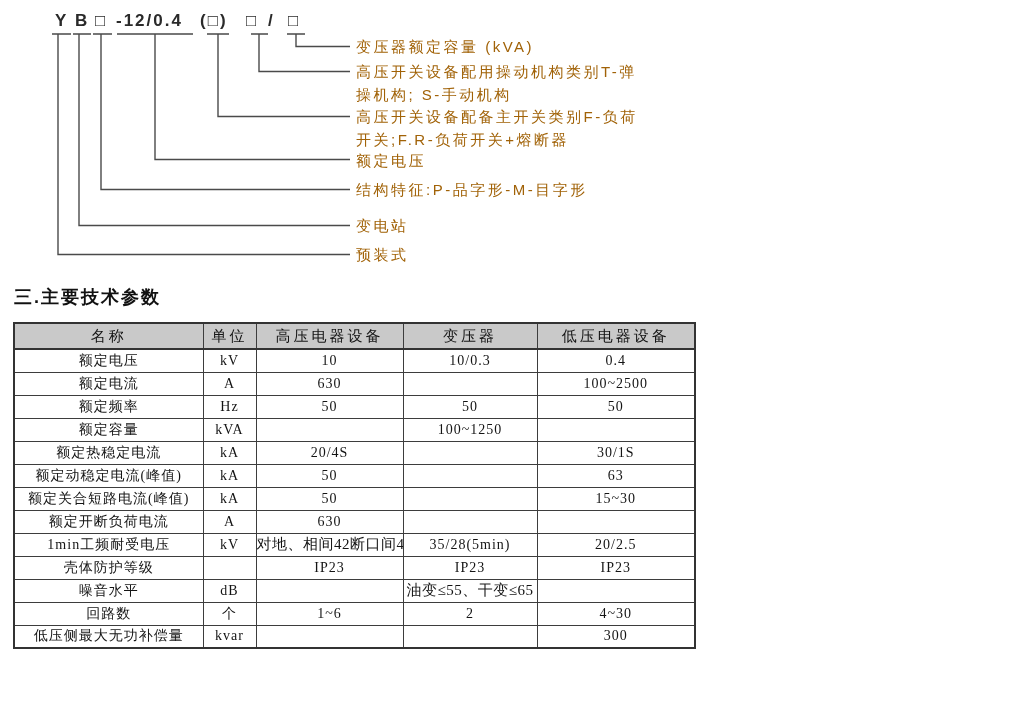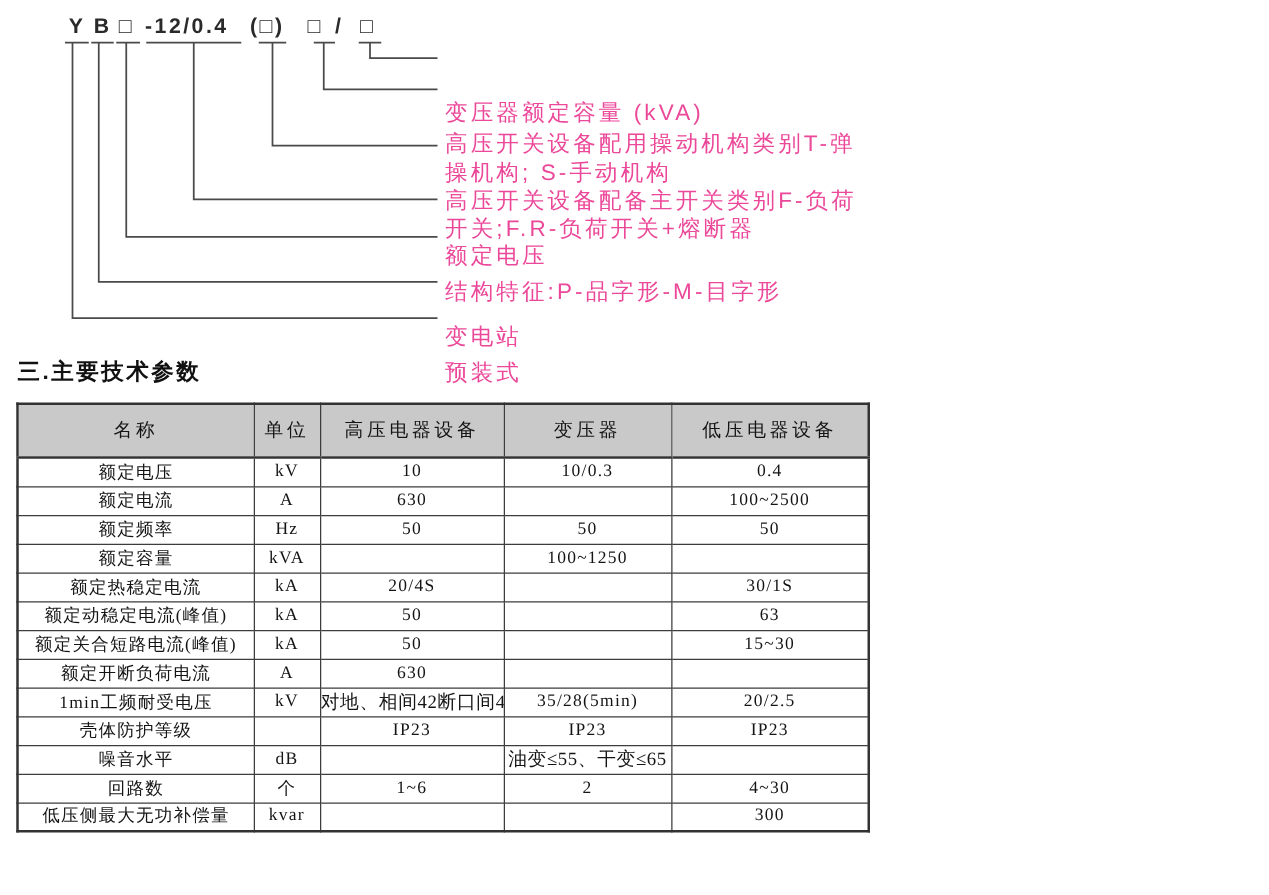--- a/index.html
+++ b/index.html
@@ -21,26 +21,25 @@
     top: 11px;
     font-size: 17px;
     font-weight: 600;
     letter-spacing: 2px;
     color: #2a2a2a;
     white-space: nowrap;
   }
   .dlabel {
     position: absolute;
     left: 356px;
-    font-size: 18px;
+    font-size: 15px;
     line-height: 23px;
     letter-spacing: 2.5px;
-    color: #ec4899;
+    color: #a16207;
     white-space: pre-line;
-    margin-top: 44px;
   }
 
   
   .section-title {
     position: absolute;
     left: 14px;
     top: 285px;
     font-size: 18px;
     font-weight: bold;
     letter-spacing: 2px;
@@ -61,21 +60,21 @@
   }
   .params-table th, .params-table td {
     border: 1px solid #3d3d3d;
     text-align: center;
     vertical-align: middle;
     overflow: hidden;
     white-space: nowrap;
   }
   .params-table { border: 2px solid #333; }
   .params-table th {
-    height: 43px;
+    height: 26px;
     background: #c9c9c9;
     font-size: 15px;
     font-weight: normal;
     letter-spacing: 3px;
     border-bottom: 2px solid #333;
   }
   .params-table td {
     height: 23px;
     font-size: 14px;
     letter-spacing: 1px;

